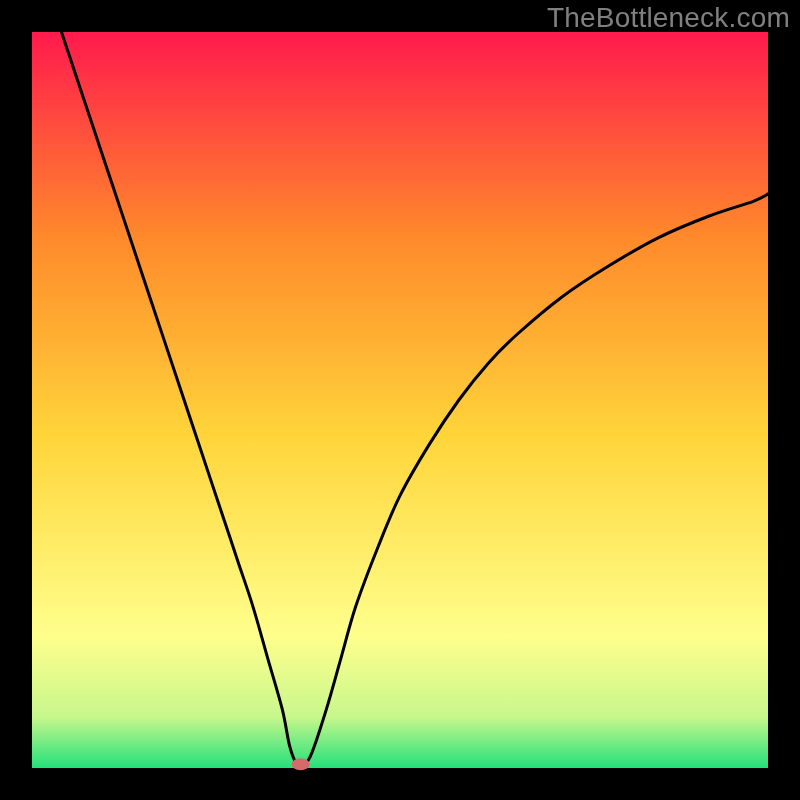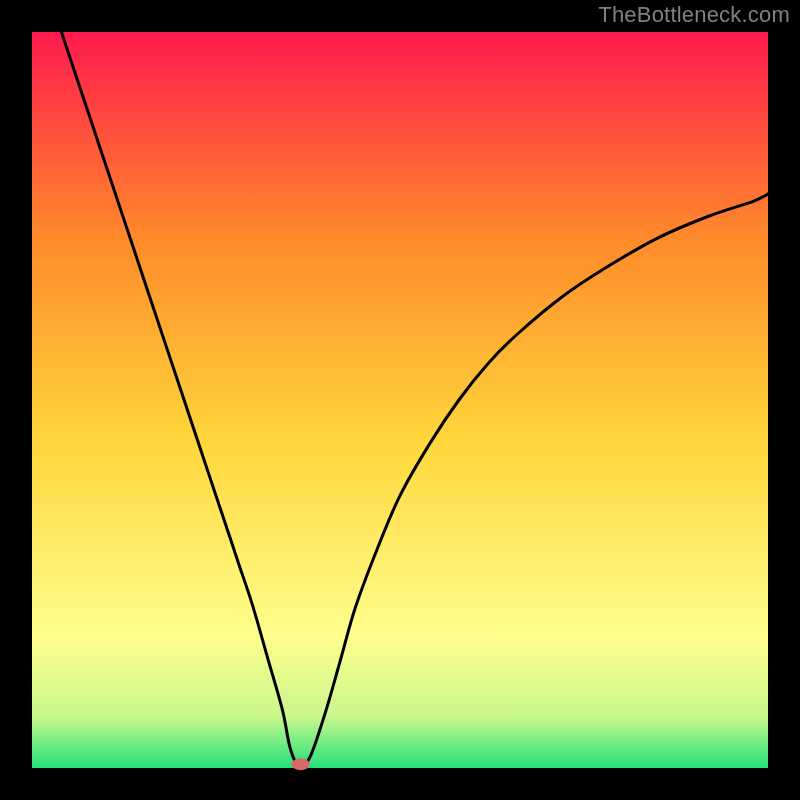--- a/index.html
+++ b/index.html
@@ -14,21 +14,21 @@
   .wrapper {
     position: relative;
     width: 800px;
     height: 800px;
   }
   .watermark {
     position: absolute;
     top: 2px;
     right: 10px;
     color: #808080;
-    font-size: 22px;
+    font-size: 28px;
     font-weight: 500;
     letter-spacing: 0.2px;
     z-index: 10;
   }
   svg {
     display: block;
   }
 </style>
 </head>
 <body>

